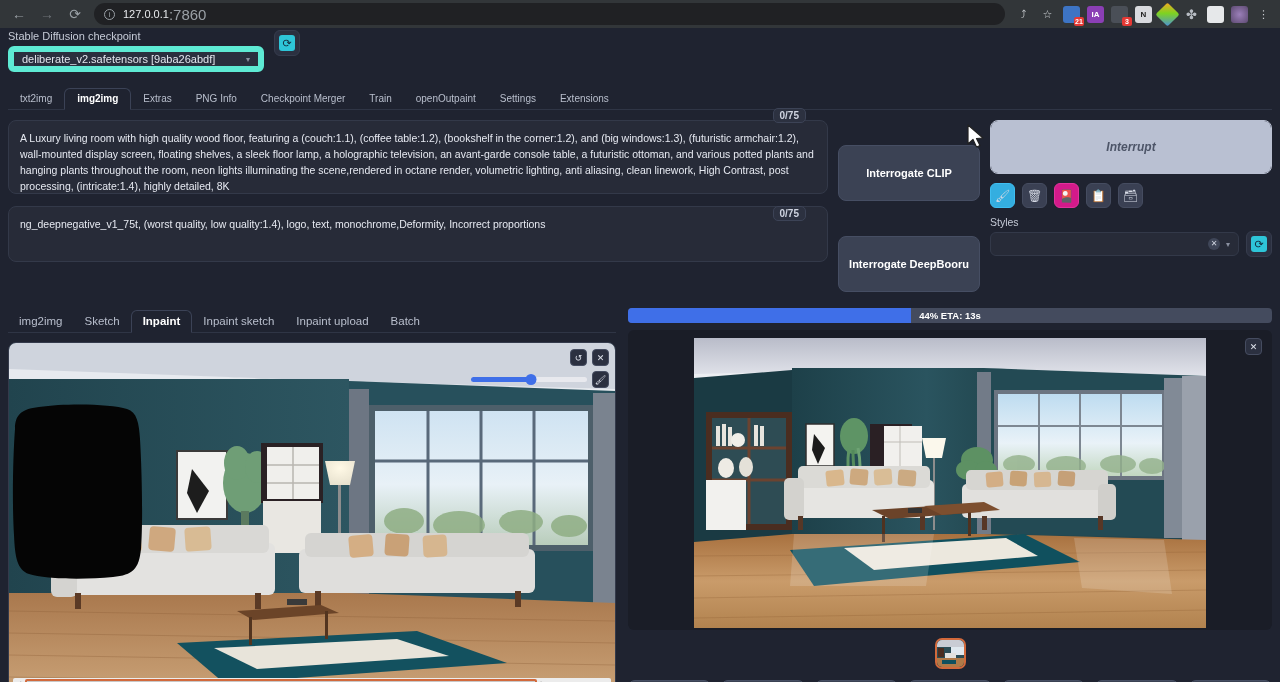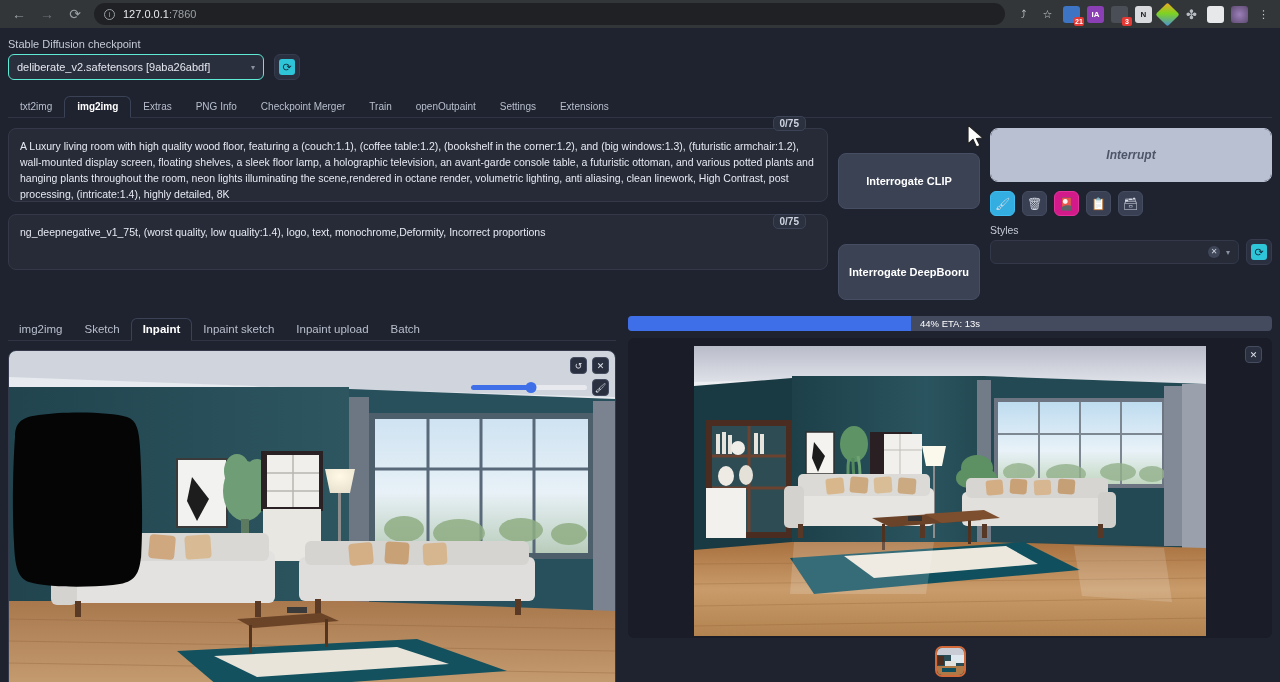--- a/index.html
+++ b/index.html
@@ -24,39 +24,39 @@
   .omnibox {
     flex: 1; height: 22px; background: #202124; border-radius: 11px;
     display: flex; align-items: center; padding: 0 10px; margin: 0 8px 0 4px;
     max-width: 980px;
   }
   .omnibox .info-ico {
     width: 11px; height: 11px; border: 1px solid #9aa0a6; border-radius: 50%;
     color: #9aa0a6; font-size: 8px; line-height: 9px; text-align: center; margin-right: 8px; flex:none;
   }
   .url-host { font-size: 11px; color: #e8eaed; }
-  .url-port { font-size: 11px; color: #9aa0a6; }
+  .url-port { font-size: 15px; color: #9aa0a6; }
   .chrome-icons { display: flex; align-items: center; gap: 7px; padding-right: 2px; }
   .ci { width: 17px; height: 17px; display:flex; align-items:center; justify-content:center;
         font-size: 11px; color:#c8ccd0; position: relative; border-radius:3px;}
   .ci.sq { border-radius: 3px; }
   .badge {
     position: absolute; right: -4px; bottom: -3px; background: #e53935; color: #fff;
     font-size: 7px; line-height: 9px; min-width: 10px; height: 9px; border-radius: 2px;
     text-align: center; padding: 0 1px; font-weight: bold;
   }
 
   
   .app { height: 654px; background: #1f2330; position: relative; padding: 0 8px; }
 
-  .ckpt-row { display: flex; align-items: flex-end; gap: 10px; padding-top: 10px; }
+  .ckpt-row { display: flex; align-items: flex-start; gap: 10px; padding-top: 2px; }
   .ckpt-field { width: 256px; }
   .ckpt-label { font-size: 11px; color: #c5cad6; margin-bottom: 4px; }
   .ckpt-select {
-    height: 26px; background: #2a2f3e; border: 1px solid #5eead4; border-radius: 6px;
+    height: 26px; background: #2a2f3e; border: 6px solid #5eead4; border-radius: 6px;
     display: flex; align-items: center; justify-content: space-between;
     padding: 0 8px; font-size: 11px; color: #e3e6ee;
   }
   .caret { font-size: 8px; color: #8a90a0; }
   .icon-btn-teal {
     width: 26px; height: 26px; border-radius: 6px; background: #2b3040; border: 1px solid #363c4d;
     display: flex; align-items: center; justify-content: center;
   }
   .teal-glyph {
     width: 16px; height: 16px; border-radius: 3px;
@@ -181,21 +181,21 @@
   }
   .hscroll .arrow { width: 11px; text-align: center; font-size: 7px; color: #555; }
   .hscroll .thumb { flex: 1; height: 9px; background: #c8c8c8; border-radius: 2px; margin: 0 1px; max-width: 512px;}
 
   .progress-outer {
     height: 15px; background: #444b5e; border-radius: 4px; position: relative; overflow: hidden;
   }
   .progress-fill { height: 100%; width: 44%; background: #3f6fe8; }
   .progress-text {
     position: absolute; inset: 0; display: flex; align-items: center; justify-content: center;
-    font-size: 9.5px; font-weight: normal; color: #fff;
+    font-size: 9.5px; font-weight: bold; color: #fff;
   }
 
   .result-box {
     margin-top: 7px; height: 300px; background: #1a1d27; border-radius: 6px; position: relative;
     display: flex; align-items: flex-start; justify-content: center; padding-top: 8px;
   }
   .result-close {
     position: absolute; top: 8px; right: 10px; width: 17px; height: 17px; border-radius: 4px;
     background: #2b3040; border: 1px solid #454c60; color: #dfe3ec; font-size: 9px;
     display: flex; align-items: center; justify-content: center;

